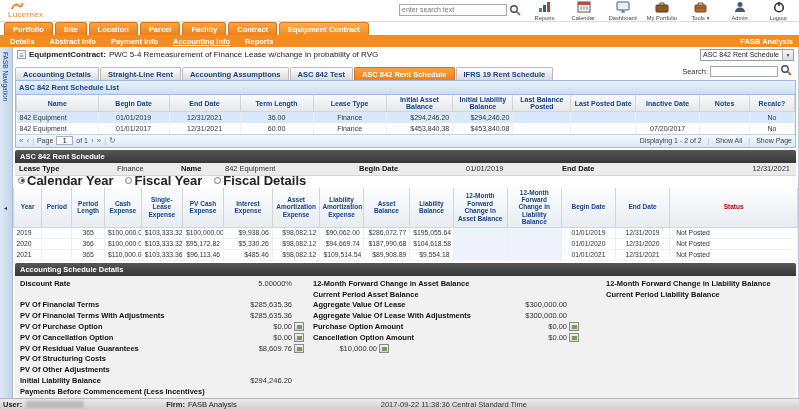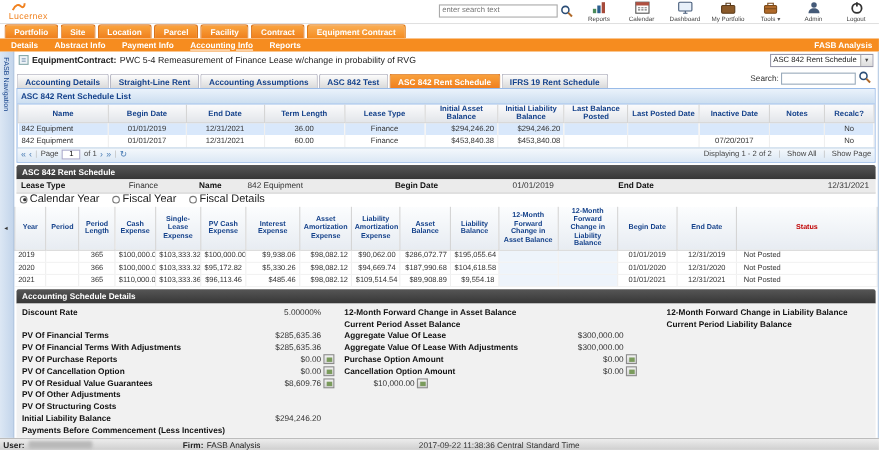--- a/index.html
+++ b/index.html
@@ -51,21 +51,21 @@
 .pager{display:flex;align-items:center;gap:3px;background:linear-gradient(#F4F8FC,#DCE8F5);border-top:1px solid #BDD2E6;padding:1px 3px;font-size:7px;color:#444;height:13px}
 .pbtn{color:#4A7DB5;cursor:pointer;font-size:8px;line-height:1}
 .pager input{width:17px;height:9px;font-size:7px;border:1px solid #aac;text-align:center}
 .psep{color:#bbb}
 .pright{margin-left:auto;display:flex;gap:6px;align-items:center;color:#444}
 .plink{cursor:pointer}
 .dark-bar{background:linear-gradient(#565656,#363636);color:#fff;font-weight:bold;font-size:7.5px;padding:2px 5px;margin:2px 2px 0;border-radius:2px 2px 0 0}
 .info-row{background:#EBEBEB;display:flex;align-items:center;height:13px;font-size:7.5px;margin:0 2px;border-bottom:1px solid #d5d5d5}
 .info-row .lab{font-weight:bold;color:#111;padding-left:4px;white-space:nowrap}
 .info-row .val{color:#333;white-space:nowrap}
-.radio-row{display:flex;align-items:flex-start;gap:12px;height:12px;padding-left:5px;font-size:10px;font-weight:normal}
+.radio-row{display:flex;align-items:flex-end;gap:12px;height:12px;padding-left:5px;font-size:13px;font-weight:bold}
 .ropt{display:flex;align-items:center;gap:2px;cursor:pointer}
 .radio{width:7px;height:7px;border:1px solid #777;border-radius:50%;background:#fff;position:relative;flex:none}
 .radio.on::after{content:"";position:absolute;left:1.5px;top:1.5px;width:3px;height:3px;background:#333;border-radius:50%}
 .grid2 th{font-size:6.5px;vertical-align:middle;line-height:1.15;background:linear-gradient(#FCFDFE,#E7ECF2)}
 .grid2 td{font-size:6.8px;border-bottom:1px solid #F2F2F2}
 .grid2 td.shade{background:#EEF4FB}
 .grid2 th.status{color:#C00000}
 .details{background:#F1F1F1;margin:0 2px;flex:1;padding-top:2px;overflow:hidden}
 .drow{display:flex;align-items:center;height:10.8px;font-size:7.5px}
 .dl{width:215px;padding-left:5px;font-weight:bold;color:#111;white-space:nowrap;overflow:hidden;flex:none}
@@ -464,21 +464,21 @@
         <div class="drow">
           <span class="dl">PV Of Financial Terms With Adjustments</span>
           <span class="dv">$285,635.36</span>
           <span class="di"></span>
           <span class="dl2">Aggregate Value Of Lease With Adjustments</span>
           <span class="dv2">$300,000.00</span>
           <span class="di"></span>
           <span class="dl3"></span>
         </div>
         <div class="drow">
-          <span class="dl">PV Of Purchase Reports</span>
+          <span class="dl">PV Of Purchase Option</span>
           <span class="dv">$0.00</span>
           <span class="di">
             <span class="lk"></span>
           </span>
           <span class="dl2">Purchase Option Amount</span>
           <span class="dv2">$0.00</span>
           <span class="di">
             <span class="lk"></span>
           </span>
           <span class="dl3"></span>
@@ -502,30 +502,30 @@
           <span class="di">
             <span class="lk"></span>
           </span>
           <span class="dv2">$10,000.00</span>
           <span class="di">
             <span class="lk"></span>
           </span>
           <span class="dl3"></span>
         </div>
         <div class="drow">
+          <span class="dl">PV Of Structuring Costs</span>
+          <span class="dv"></span>
+          <span class="di"></span>
+          <span class="dl2"></span>
+          <span class="dv2"></span>
+          <span class="di"></span>
+          <span class="dl3"></span>
+        </div>
+        <div class="drow">
           <span class="dl">PV Of Other Adjustments</span>
-          <span class="dv"></span>
-          <span class="di"></span>
-          <span class="dl2"></span>
-          <span class="dv2"></span>
-          <span class="di"></span>
-          <span class="dl3"></span>
-        </div>
-        <div class="drow">
-          <span class="dl">PV Of Structuring Costs</span>
           <span class="dv"></span>
           <span class="di"></span>
           <span class="dl2"></span>
           <span class="dv2"></span>
           <span class="di"></span>
           <span class="dl3"></span>
         </div>
         <div class="drow">
           <span class="dl">Initial Liability Balance</span>
           <span class="dv">$294,246.20</span>

